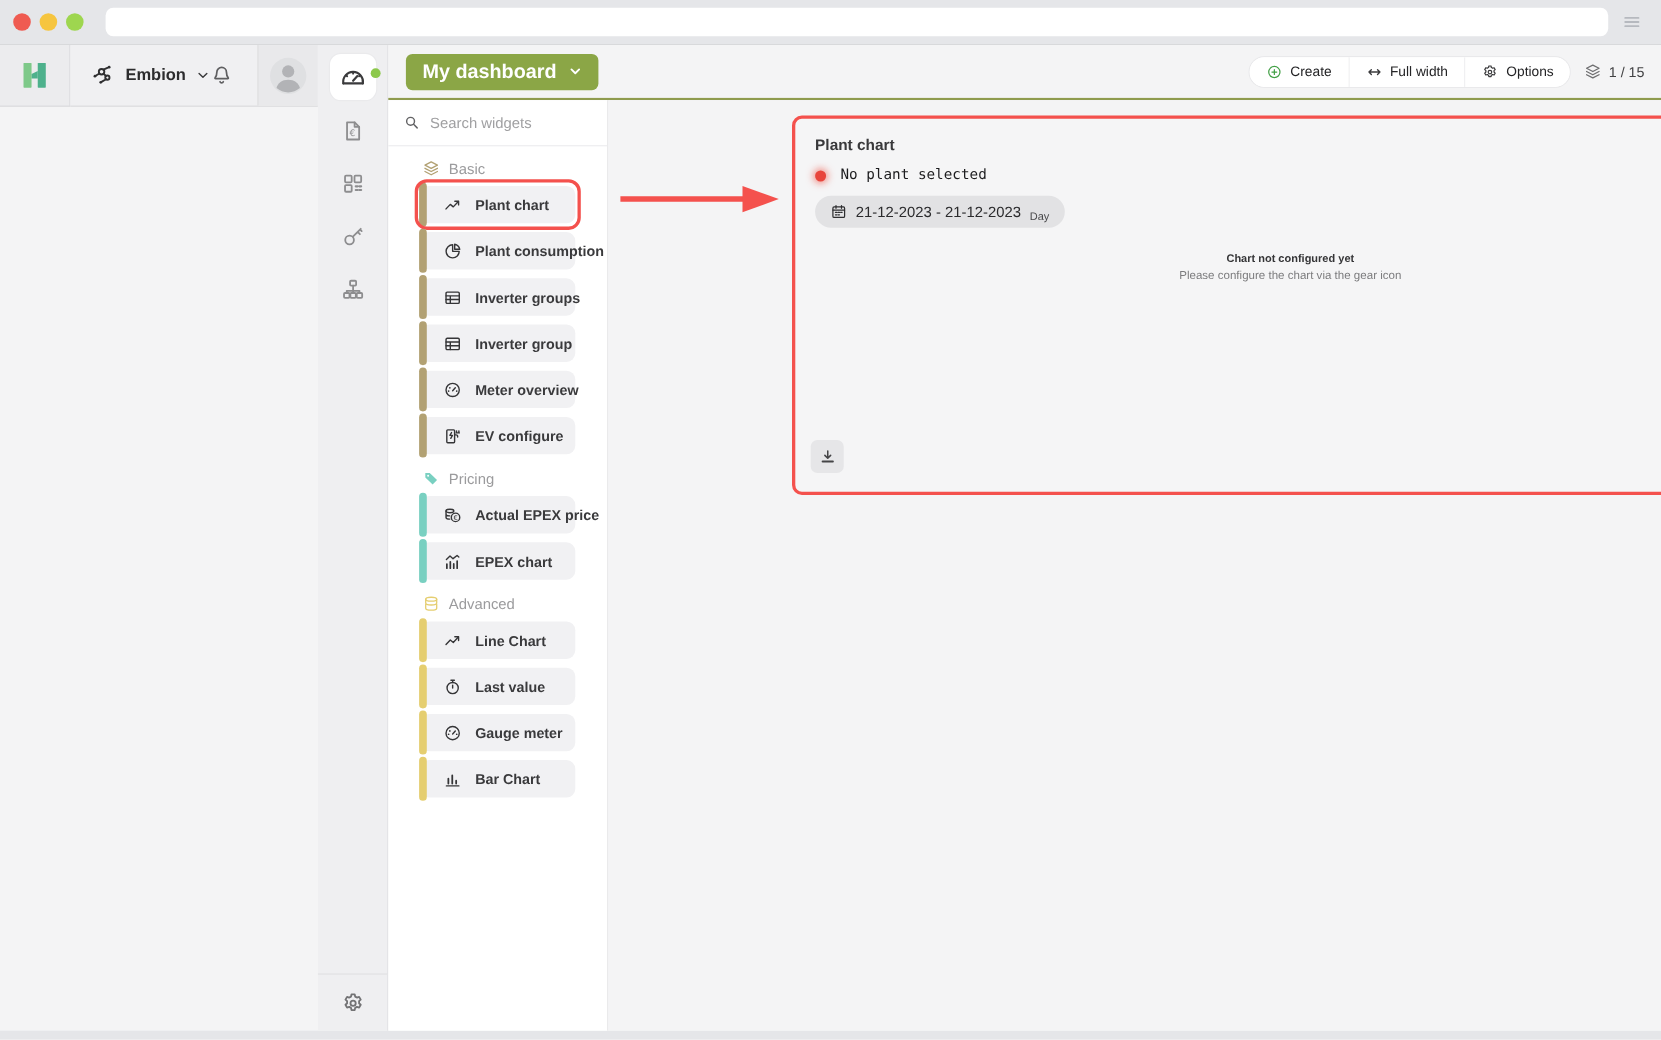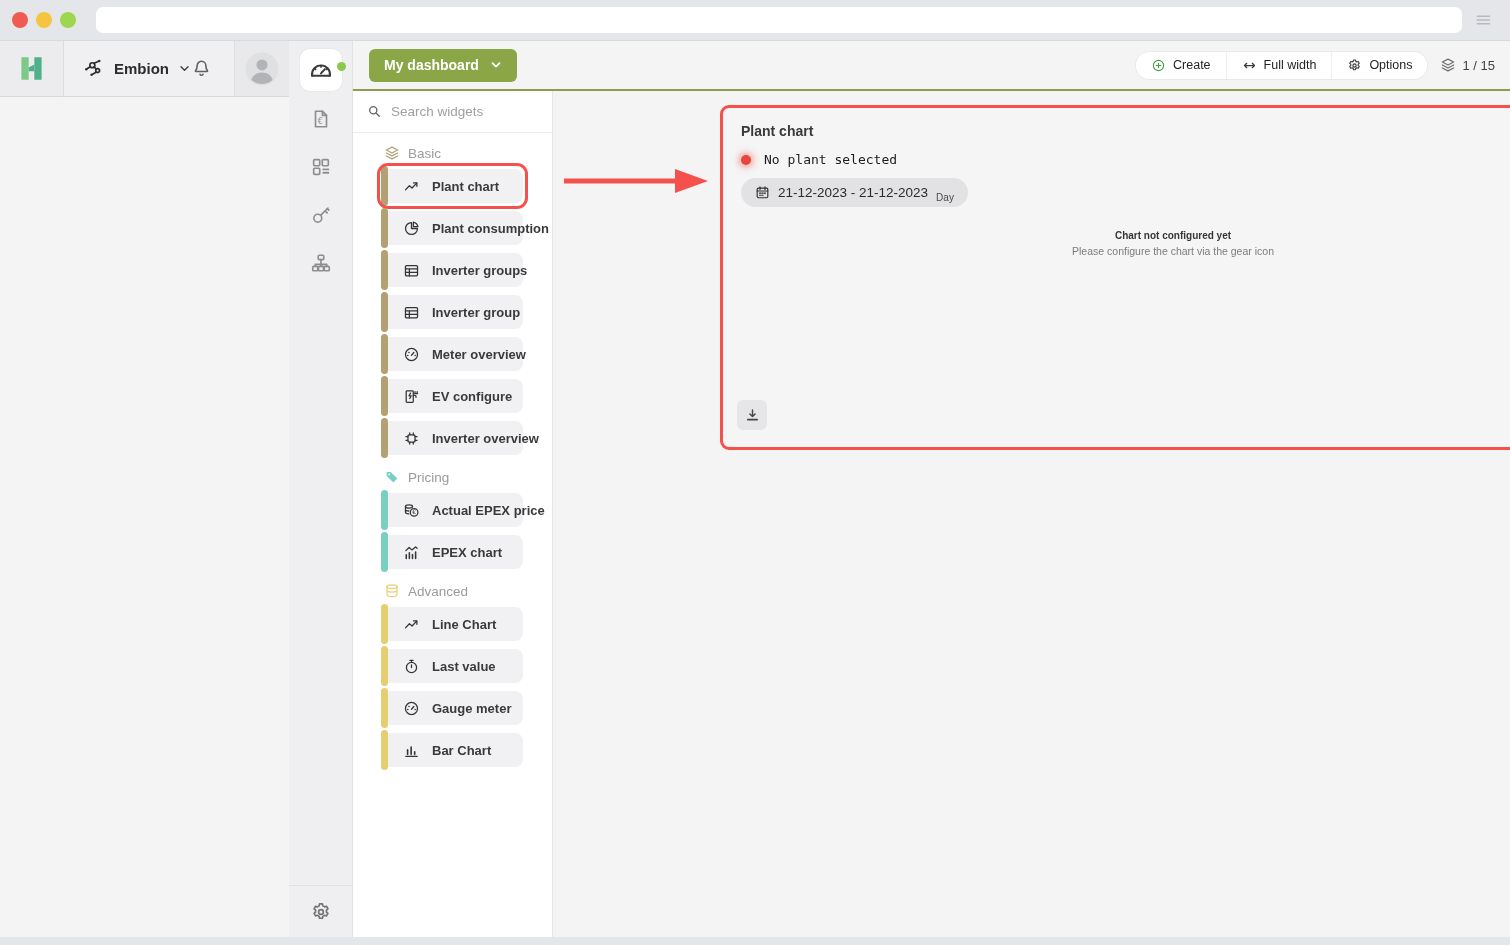--- a/index.html
+++ b/index.html
@@ -45,21 +45,21 @@
   .active-dot{position:absolute;right:-4px;top:13px;width:9px;height:9px;border-radius:50%;background:var(--active-dot)}
   .rail-item.r1{margin-top:17px}
   .rail-item.rn{margin-top:26px}
   .rail-bottom{margin-top:auto;width:100%;border-top:1px solid #e0e0e2;height:52px;display:flex;align-items:center;justify-content:center;cursor:pointer}
   .rail-bottom .i{width:22px;height:22px;color:#737375}
 
   .content{flex:1;display:flex;flex-direction:column;min-width:0}
 
   
   .toolbar{height:50px;flex:none;background:#f4f4f5;border-bottom:2px solid var(--topbar-underline);display:flex;align-items:center;justify-content:space-between;padding:0 15px 0 16px}
-  .dash-btn{display:flex;align-items:center;gap:11px;background:var(--primary-button);color:#fff;border:none;border-radius:6px;height:33px;padding:0 15px;font-size:14px;font-weight:bold;font-family:inherit;cursor:pointer}
+  .dash-btn{display:flex;align-items:center;gap:11px;background:var(--primary-button);color:#fff;border:none;border-radius:6px;height:33px;padding:0 15px;font-size:18px;font-weight:bold;font-family:inherit;cursor:pointer}
   .dash-btn .i{width:12px;height:12px;color:#fff}
   .toolbar-right{display:flex;align-items:center;gap:13px}
   .btn-group{display:flex;background:#fff;border-radius:15px;overflow:hidden;box-shadow:0 0 0 1px #e9e9eb}
   .btn-group button{display:flex;align-items:center;gap:7px;border:none;background:#fff;font-family:inherit;font-size:12.5px;color:#242426;padding:0 15px;height:27px;cursor:pointer}
   .btn-group button + button{border-left:1px solid #efeff1}
   .btn-group .i{width:15px;height:15px;color:#3c3c3e}
   .btn-group .i.plus{color:#43a047}
   .counter{display:flex;align-items:center;gap:6px;color:#424244;font-size:13px}
   .counter .i{width:16px;height:16px;color:#6e6e70}
 
@@ -378,30 +378,20 @@
                       <svg viewBox="0 0 24 24" fill="none" stroke="currentColor" stroke-width="1.8" stroke-linecap="round" stroke-linejoin="round">
                         <rect x="4.5" y="4" width="10" height="16.4" rx="1.2"></rect>
                         <path d="M10.6 7.3 8.5 11h3.2l-2.1 3.8"></path>
                         <path d="M14.5 10.4h2a1.9 1.9 0 0 1 1.9 1.9v.8"></path>
                         <path d="M17 5.2v2.4M20 5.2v2.4M16.4 7.8h4.2"></path>
                       </svg>
                     </span>
     <span class="wlabel">EV configure</span>
   </div>
 
-  <div class="witem">
-    <span class="accent" style="background: rgb(178, 161, 115);"></span>
-    <span class="i">
-                      <svg viewBox="0 0 24 24" fill="none" stroke="currentColor" stroke-width="1.8" stroke-linecap="round" stroke-linejoin="round">
-                        <rect x="7" y="7" width="10" height="10" rx="1.5"></rect>
-                        <path d="M9.5 7V4.2M14.5 7V4.2M9.5 19.8V17M14.5 19.8V17M7 9.5H4.2M7 14.5H4.2M19.8 9.5H17M19.8 14.5H17"></path>
-                      </svg>
-                    </span>
-    <span class="wlabel">Inverter overview</span>
-  </div>
 </div>
   </div>
 
   <div class="sec">
     <div class="sec-header">
       <span class="i" style="color: rgb(121, 208, 193);">
                     <svg viewBox="0 0 24 24" fill="none" stroke="currentColor" stroke-width="1.8" stroke-linecap="round" stroke-linejoin="round">
                       <path d="M4 10.5V4.5h6L20 14.2l-6 6L4 10.5Z" fill="currentColor" stroke="none"></path>
                       <circle cx="7.8" cy="8.2" r="1.3" fill="#fff" stroke="none"></circle>
                     </svg>

